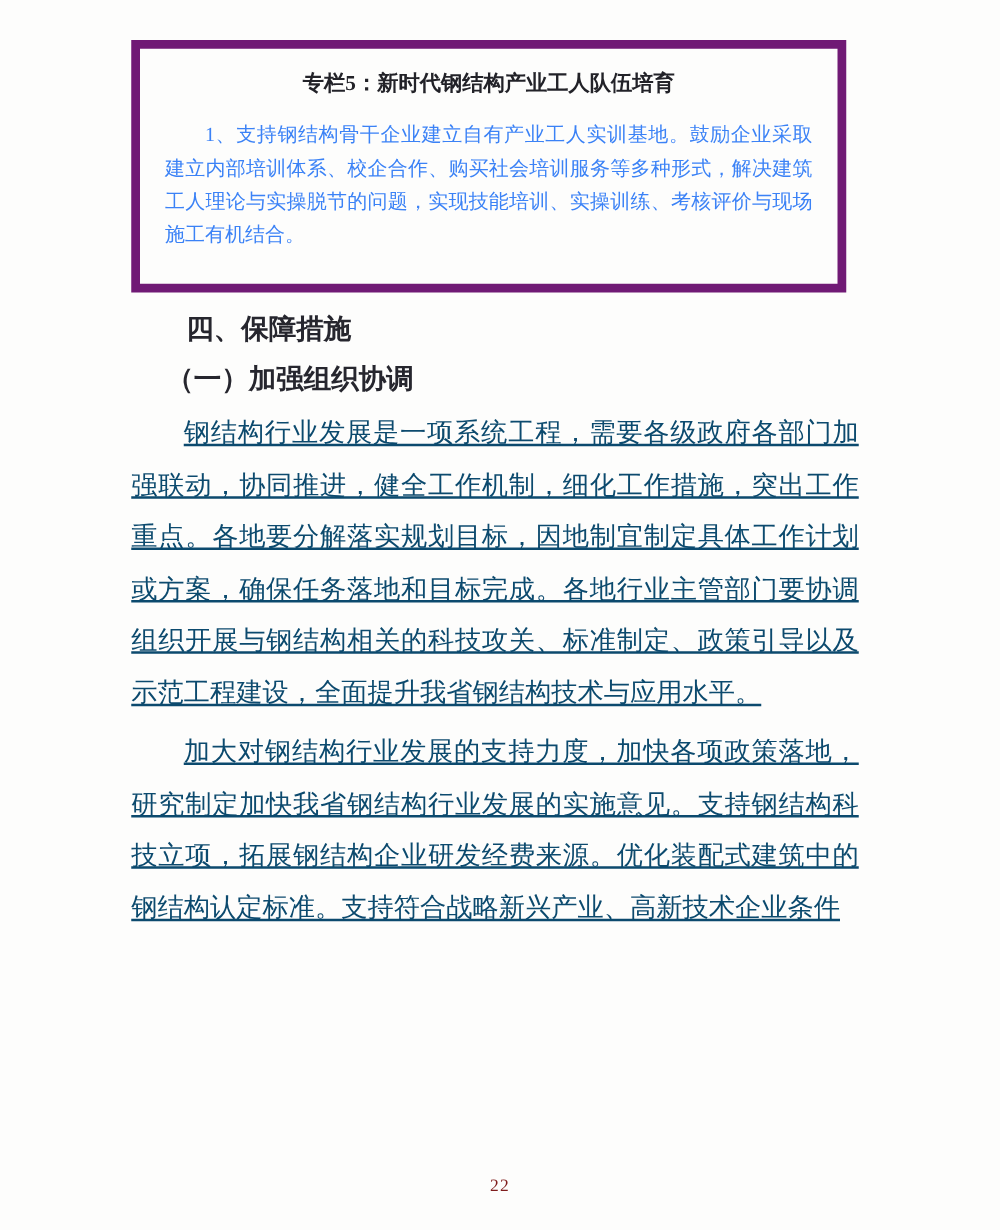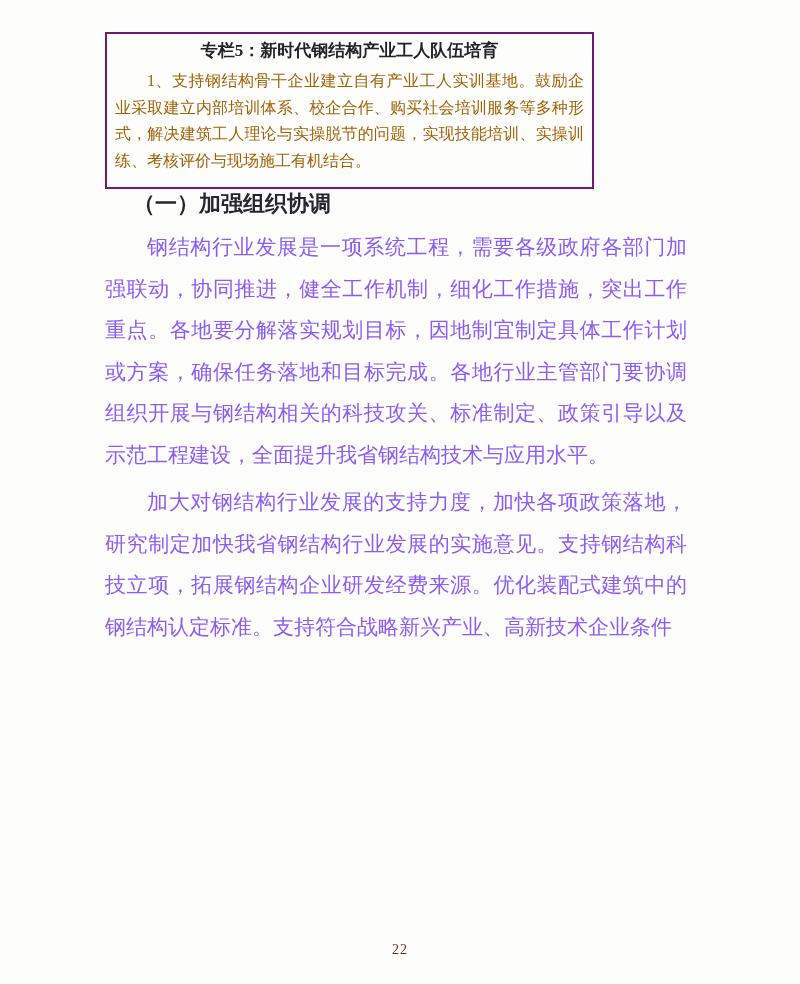--- a/index.html
+++ b/index.html
@@ -15,40 +15,40 @@
   }
   .content {
     position: absolute;
     left: 105px;
     top: 32px;
     width: 582px;
   }
   
   .panel {
     box-sizing: border-box;
-    width: 489px;
-    border: 2px solid #701a75;
-    padding: 4px 4px 9px 4px;
+    width: 572px;
+    border: 7px solid #701a75;
+    padding: 15px 4px 9px 4px;
     background: #fdfdfc;
   }
   .panel-title {
     font-size: 17px;
     font-weight: bold;
     text-align: center;
     line-height: 26px;
     margin: 0 0 2px 0;
     color: #222228;
   }
   .panel p {
-    margin: 4px;
+    margin: 16px;
     font-size: 16px;
     line-height: 26.5px;
     text-align: justify;
     text-indent: 2em;
-    color: #a16207;
+    color: #3b82f6;
   }
   .h-level1 {
     font-size: 22px;
     font-weight: bold;
     line-height: 30px;
     margin: 14px 0 10px 44px;
     color: #26262e;
   }
   .h-level2 {
     font-size: 22px;
@@ -56,21 +56,22 @@
     line-height: 30px;
     margin: 0 0 8px 28px;
     color: #26262e;
   }
   .body-p {
     margin: 0 0 6px 0;
     font-size: 21px;
     line-height: 41.5px;
     text-align: justify;
     text-indent: 2em;
-    color: #8b5cf6;
+    color: #0c4a6e;
+    text-decoration: underline;
   }
   .page-number {
     position: absolute;
     top: 942px;
     left: 0;
     right: 0;
     text-align: center;
     font-size: 14px;
     letter-spacing: 1px;
     color: #7f1d1d;
@@ -80,20 +81,21 @@
 <body>
 
 <div class="page">
   <div class="content">
 
     <div class="panel">
       <div class="panel-title">专栏5：新时代钢结构产业工人队伍培育</div>
       <p>1、支持钢结构骨干企业建立自有产业工人实训基地。鼓励企业采取建立内部培训体系、校企合作、购买社会培训服务等多种形式，解决建筑工人理论与实操脱节的问题，实现技能培训、实操训练、考核评价与现场施工有机结合。</p>
     </div>
 
+    <div class="h-level1">四、保障措施</div>
 
     <div class="h-level2">（一）加强组织协调</div>
 
     <p class="body-p">钢结构行业发展是一项系统工程，需要各级政府各部门加强联动，协同推进，健全工作机制，细化工作措施，突出工作重点。各地要分解落实规划目标，因地制宜制定具体工作计划或方案，确保任务落地和目标完成。各地行业主管部门要协调组织开展与钢结构相关的科技攻关、标准制定、政策引导以及示范工程建设，全面提升我省钢结构技术与应用水平。</p>
 
 
     <p class="body-p">加大对钢结构行业发展的支持力度，加快各项政策落地，研究制定加快我省钢结构行业发展的实施意见。支持钢结构科技立项，拓展钢结构企业研发经费来源。优化装配式建筑中的钢结构认定标准。支持符合战略新兴产业、高新技术企业条件</p>
 
   </div>
 

